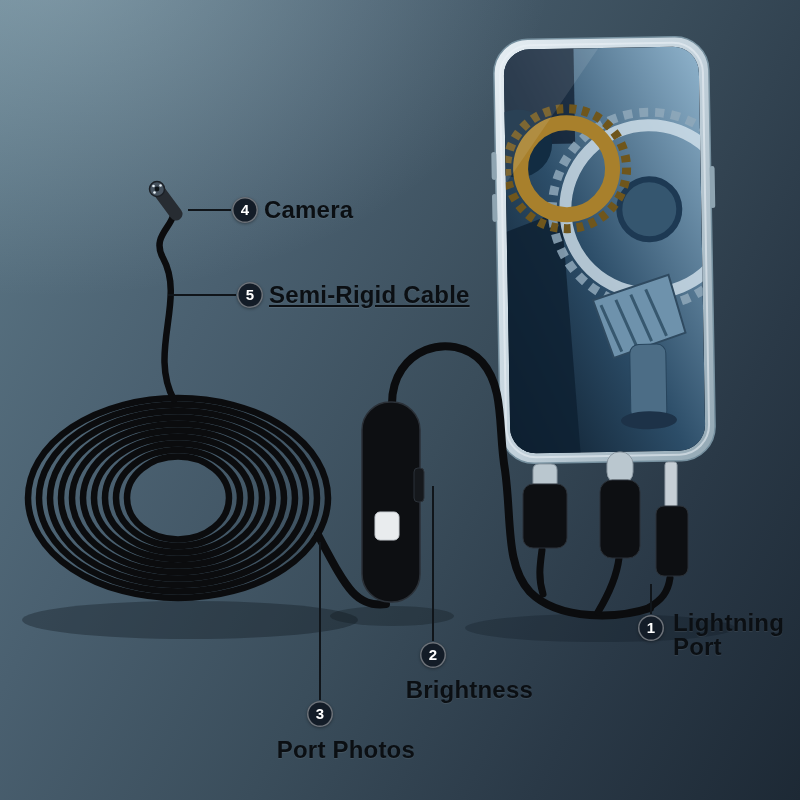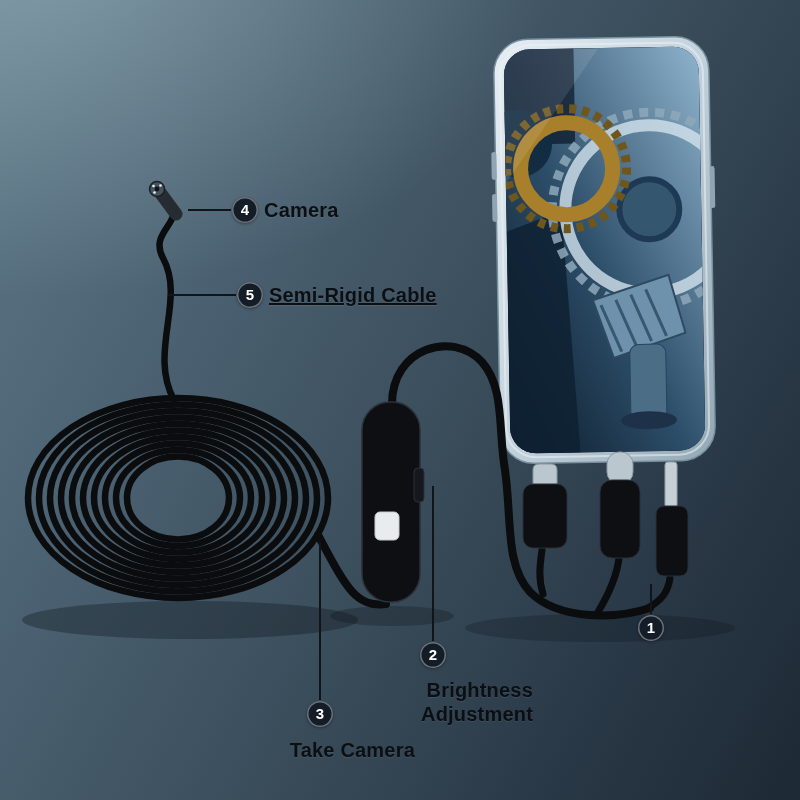--- a/index.html
+++ b/index.html
@@ -11,21 +11,21 @@
       linear-gradient(118deg, #5d7887 0%, #4a6070 30%, #3a4d5b 55%, #2a3947 78%, #1d2935 100%);
   }
   svg { position:absolute; left:0; top:0; }
   .badge {
     position:absolute; width:26px; height:26px; border-radius:50%;
     background:#131c27; color:#fff; text-align:center;
     font-weight:bold; font-size:15px; line-height:26px;
     box-shadow: inset 0 0 0 1.5px rgba(255,255,255,0.38), 0 1px 3px rgba(0,0,0,0.35);
   }
   .lbl {
-    position:absolute; color:#0b0f13; font-weight:bold; font-size:20px;
+    position:absolute; color:#0b0f13; font-weight:bold; font-size:24px;
     line-height:24px; letter-spacing:0.2px;
     text-shadow: 0 1px 1px rgba(255,255,255,0.08);
   }
   .lbl.center { text-align:right; }
 </style>
 </head>
 <body>
 
 <div class="scene">
 
@@ -133,23 +133,26 @@
     </g>
   </svg>
 
   <div class="badge" style="left:232px; top:197px;">4</div>
   <div class="lbl" style="left:264px; top:198px;">Camera</div>
 
   <div class="badge" style="left:237px; top:282px;">5</div>
   <div class="lbl" style="left:269px; top:283px;text-decoration:underline;">Semi-Rigid Cable</div>
 
   <div class="badge" style="left:307px; top:701px;">3</div>
-  <div class="lbl center" style="left:235px; top:738px; width:180px;">Take Camera</div>
+  <div class="lbl center" style="left:235px; top:738px; width:180px;">Port Photos</div>
 
   <div class="badge" style="left:420px; top:642px;">2</div>
   <div class="lbl center" style="left:333px; top:678px; width:200px;">
     <span style="display:block;">Brightness</span>
-    <span style="display:block;">Adjustment</span>
   </div>
 
   <div class="badge" style="left:638px; top:615px;">1</div>
+  <div class="lbl" style="left:673px; top:611px;">
+    <span style="display:block;">Lightning</span>
+    <span style="display:block;">Port</span>
+  </div>
 
 </div>
 
 </body></html>

